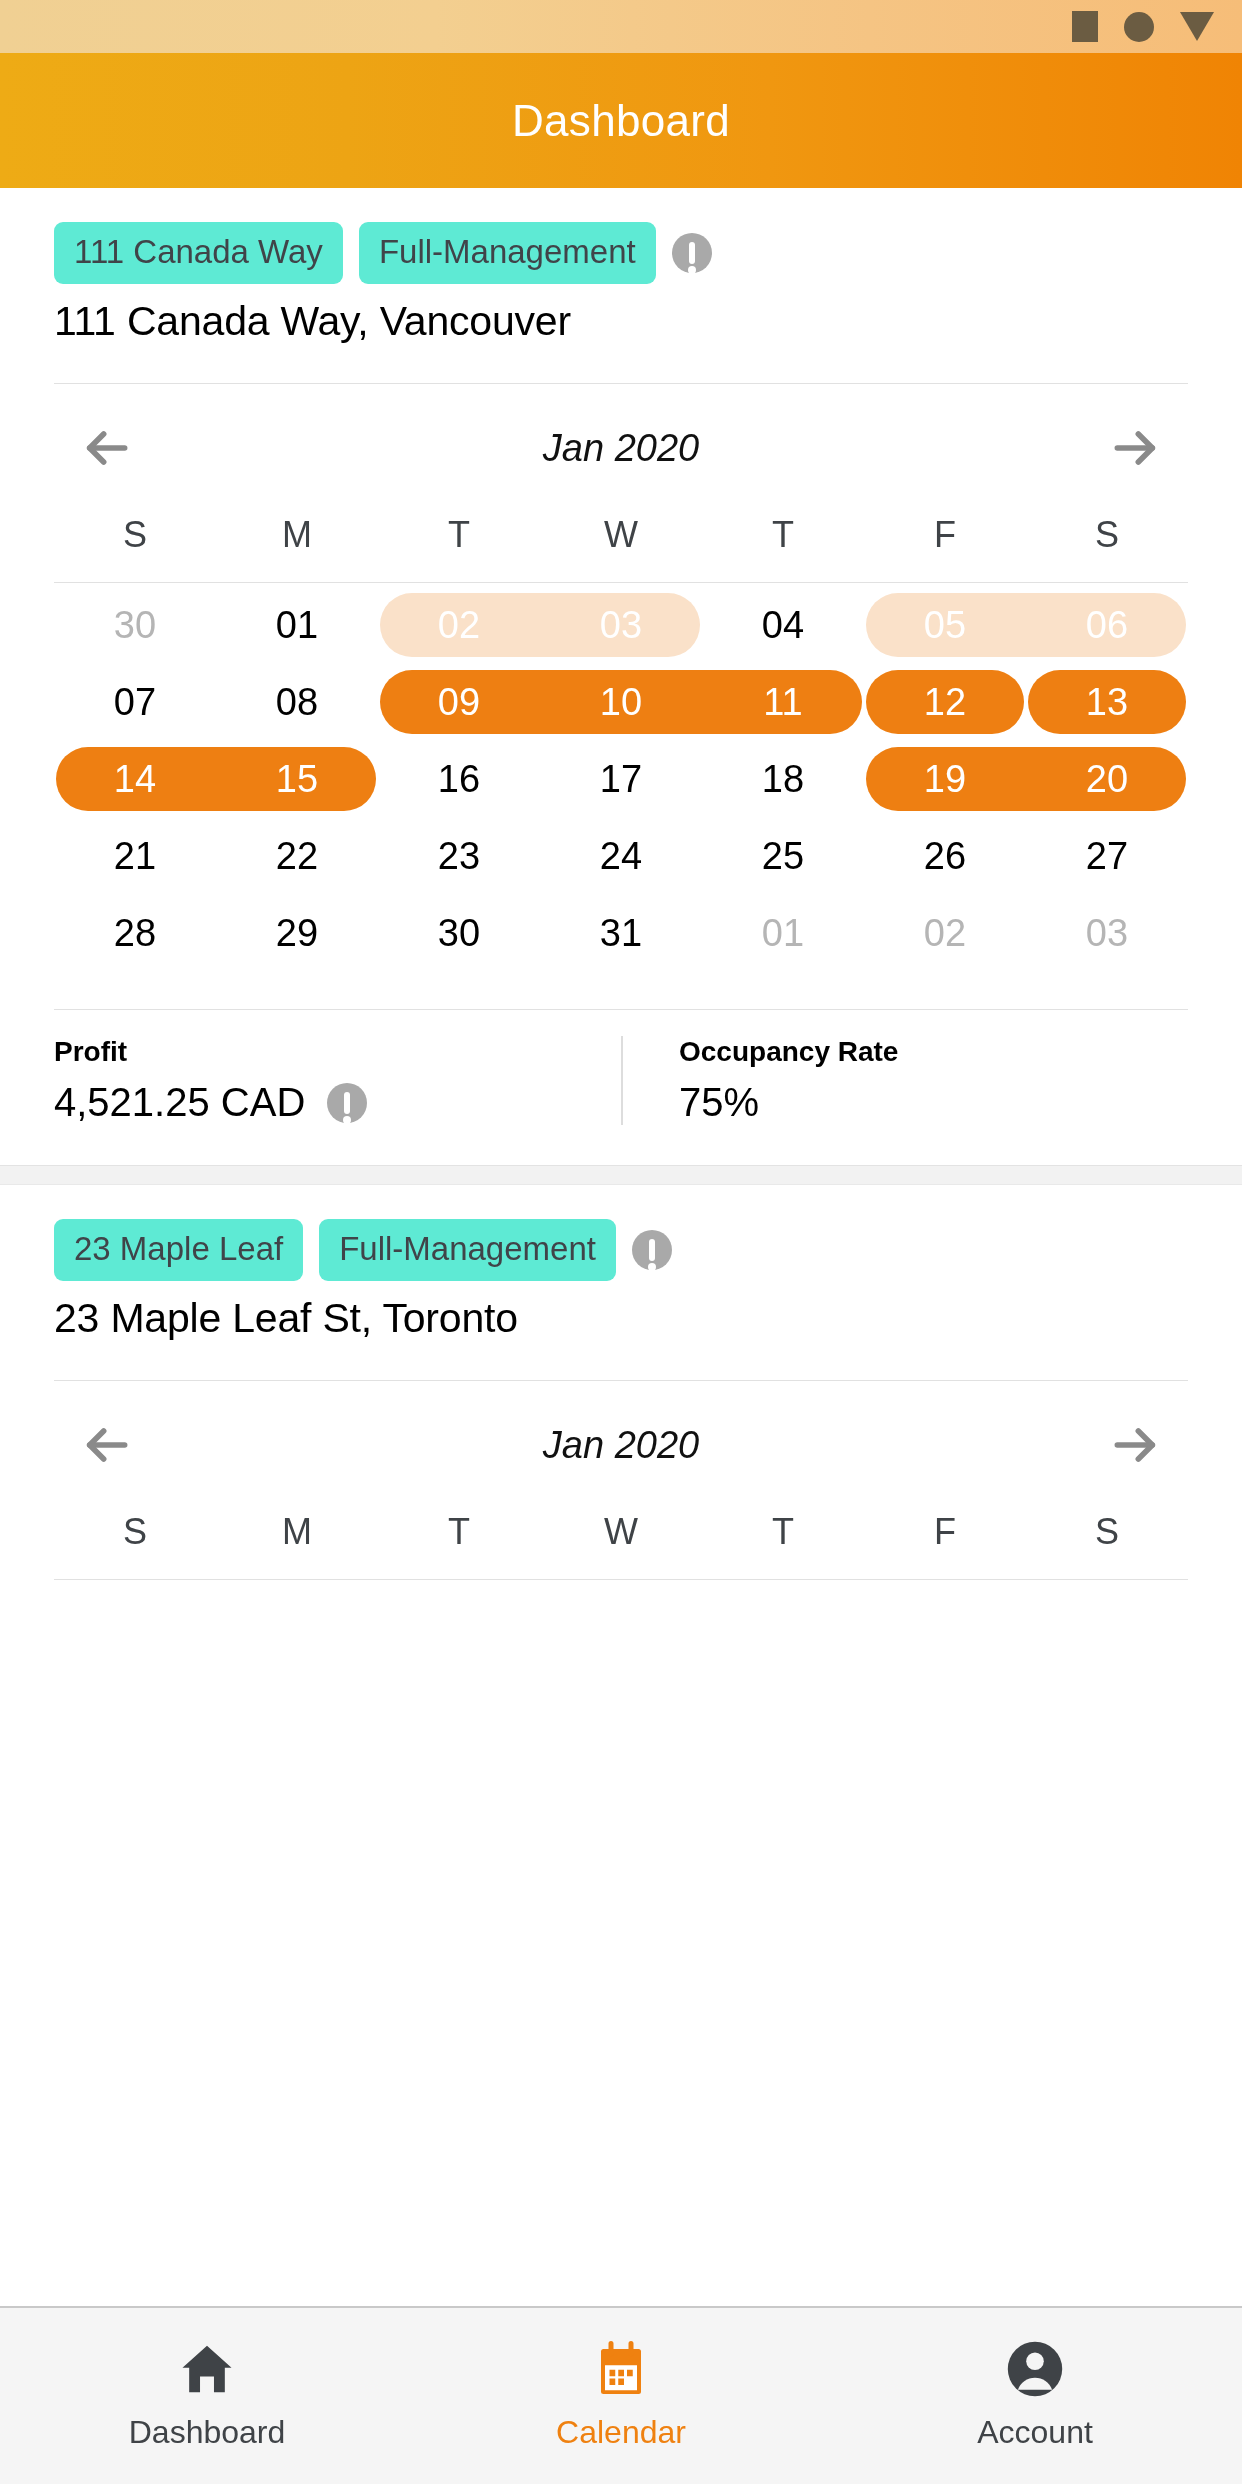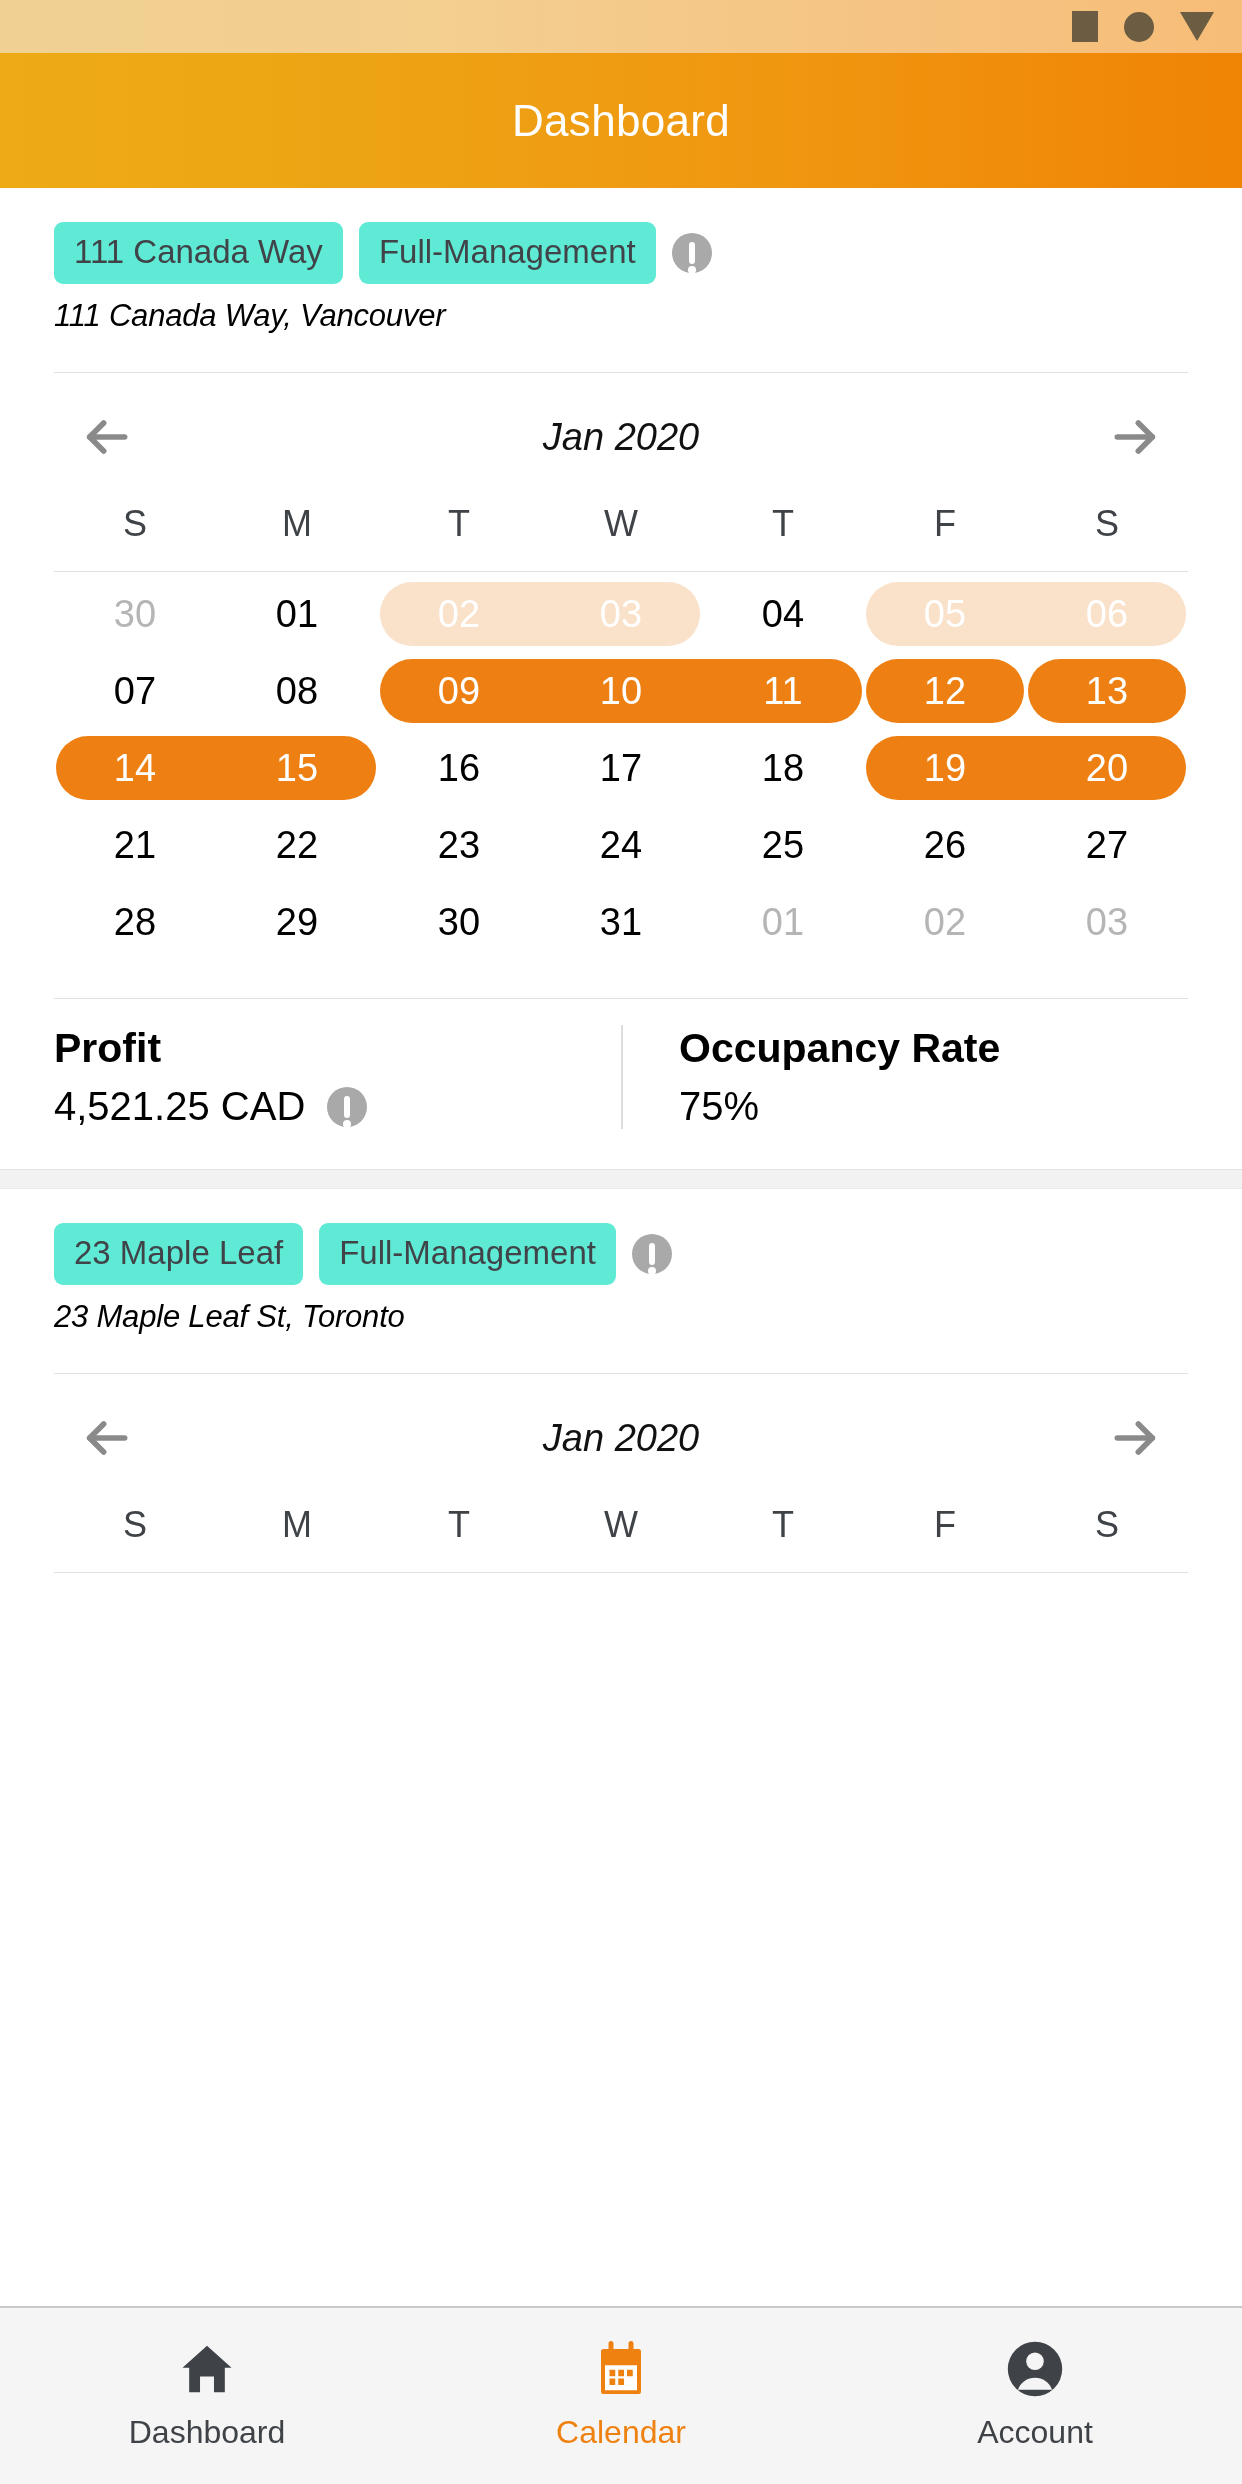--- a/index.html
+++ b/index.html
@@ -94,25 +94,24 @@
   }
   .info-icon .bang::after {
     content: "";
     position: absolute;
     left: -1px; bottom: -10px;
     width: 8px; height: 8px;
     border-radius: 50%;
     background: #ffffff;
   }
   .address {
-    font-size: 31px;
+    font-size: 41px;
     color: #000000;
     margin-top: 14px;
     letter-spacing: -0.2px;
-    font-style: italic;
   }
 
   .hr { height: 1px; background: #e1e1e1; margin-top: 38px; }
 
   
   .cal { padding-top: 10px; }
   .cal-nav {
     display: flex;
     align-items: center;
     justify-content: space-between;
@@ -182,21 +181,21 @@
   }
   .stat {
     flex: 1 1 50%;
     padding-right: 20px;
   }
   .stat + .stat {
     border-left: 2px solid #dddddd;
     padding-left: 56px;
   }
   .stat-label {
-    font-size: 41px;
+    font-size: 28px;
     font-weight: bold;
     color: #000000;
     margin-bottom: 12px;
   }
   .stat-value-row { display: flex; align-items: center; gap: 22px; }
   .stat-value { font-size: 40px; color: #000000; }
 
   
   .bottom-nav {
     flex: 0 0 178px;

